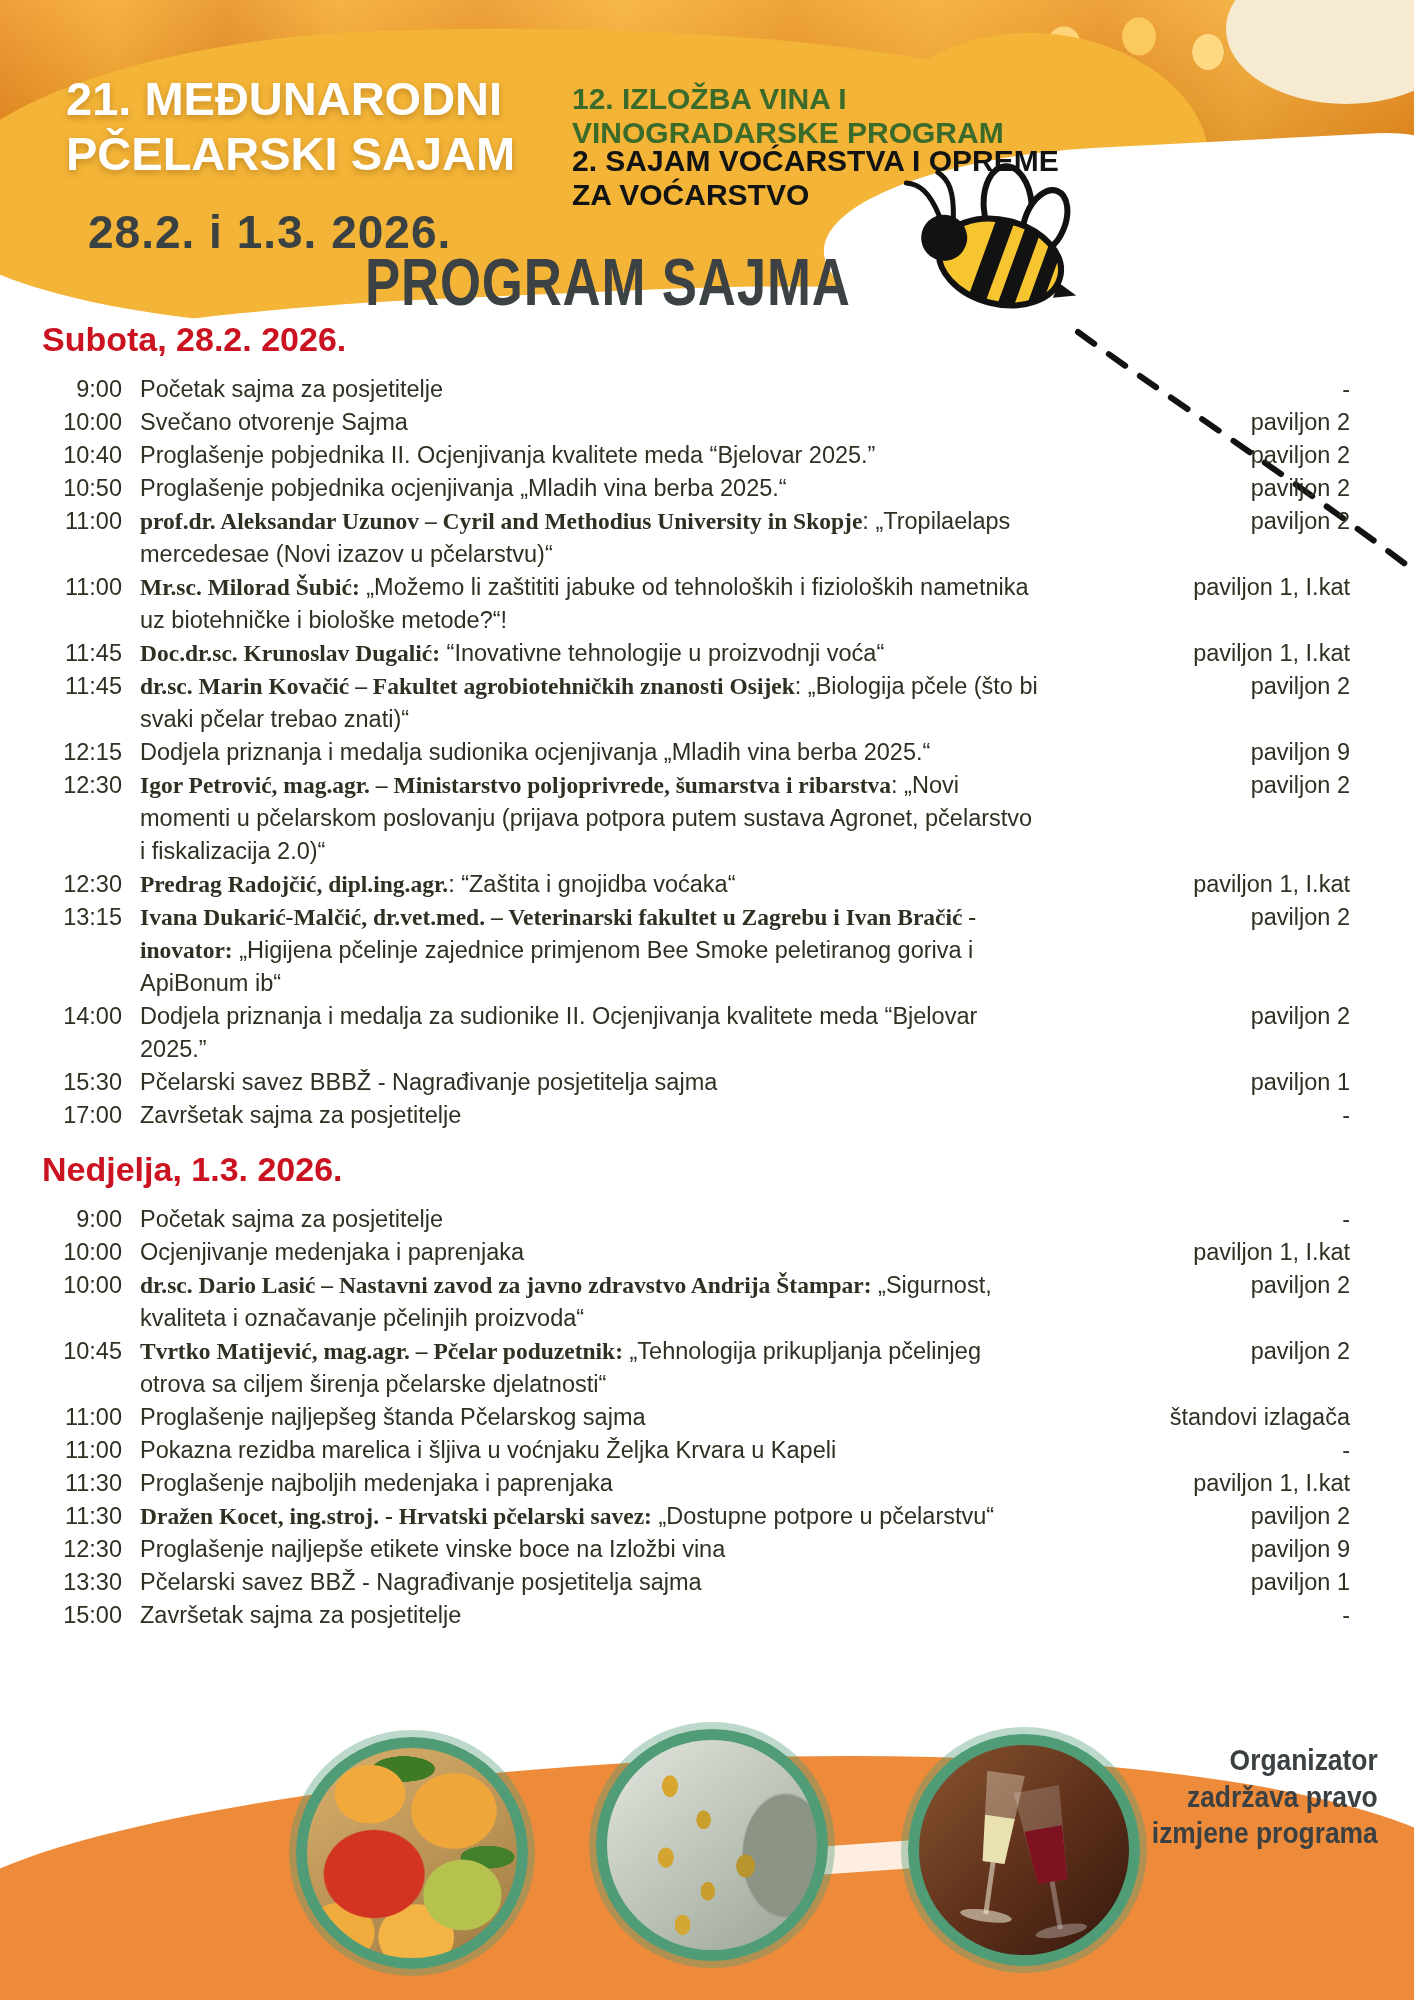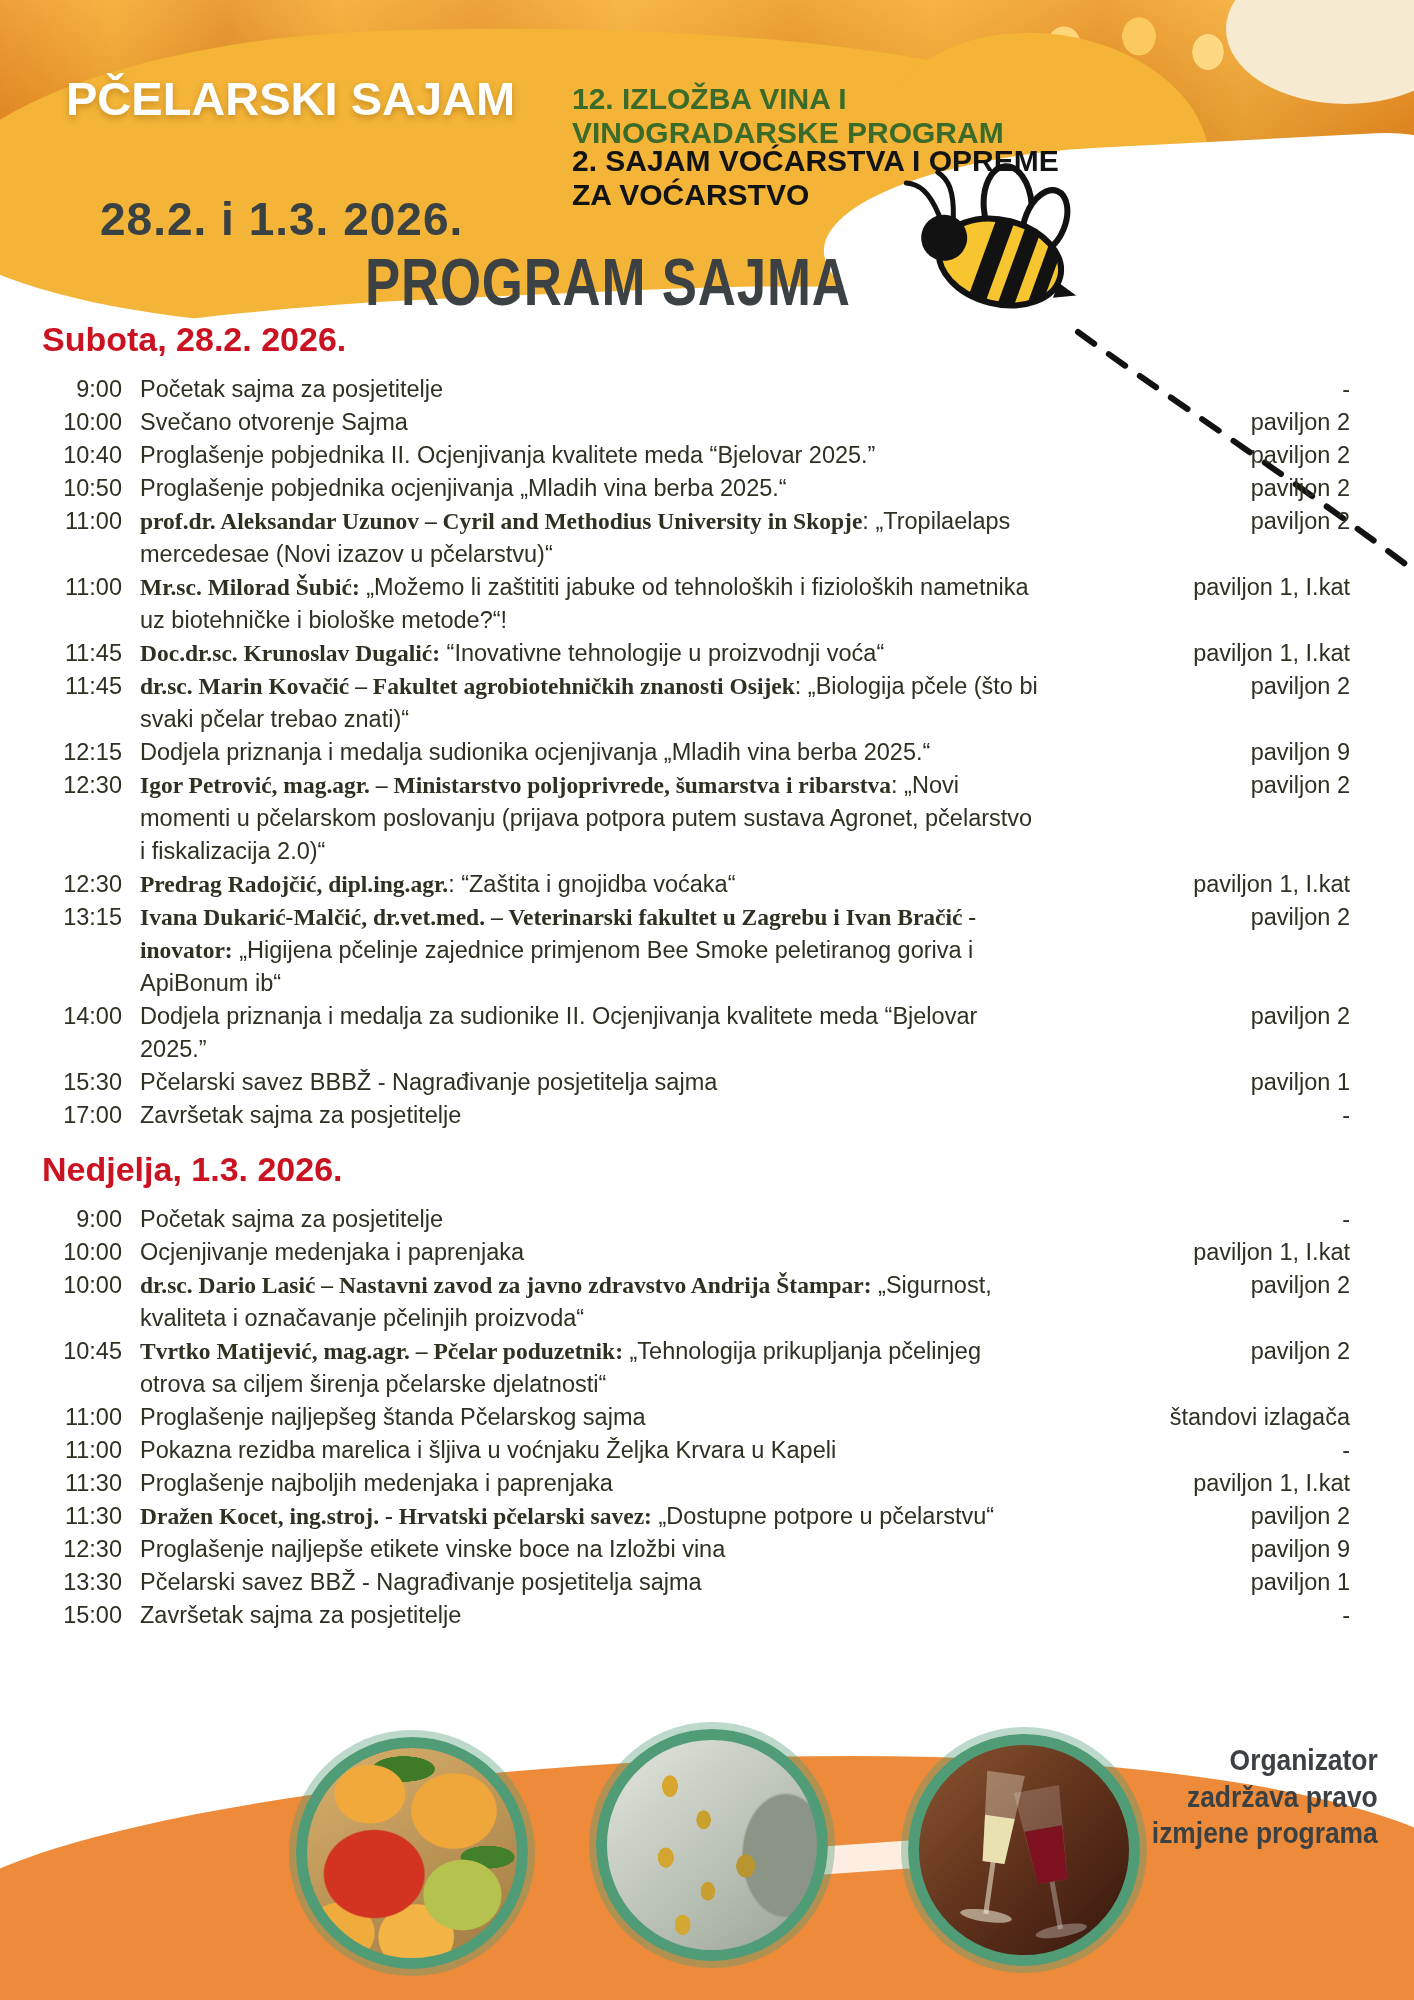--- a/index.html
+++ b/index.html
@@ -26,22 +26,22 @@
   .splash-b{position:absolute;left:880px;top:34px;width:330px;height:230px;background:#F3B437;
     border-radius:50%;transform:rotate(8deg);z-index:1;}
   .white-splash{position:absolute;right:-30px;top:146px;width:620px;height:200px;background:#fff;
     border-radius:45% 10% 40% 55%;transform:rotate(-3deg);z-index:1;}
   .white-sweep{position:absolute;left:-80px;top:294px;width:1260px;height:112px;background:#fff;
     border-radius:50% 50% 40% 40%/80% 90% 30% 30%;transform:rotate(-2.5deg);z-index:1;}
 
   
   .title{position:absolute;left:66px;top:72px;color:#ffffff;font-weight:bold;font-size:47px;
     line-height:1.16;z-index:4;text-shadow:0 3px 6px rgba(120,70,0,.35);}
-  .date{position:absolute;left:88px;top:192px;font-size:46px;font-weight:bold;color:#3A4143;
-    letter-spacing:1px;z-index:4;margin-left:12px;}
+  .date{position:absolute;left:88px;top:205px;font-size:46px;font-weight:bold;color:#3A4143;
+    letter-spacing:1px;z-index:4;}
   .expo{position:absolute;left:572px;top:82px;color:#3A6B2A;font-size:30px;font-weight:bold;
     line-height:1.14;z-index:4;}
   .fruitfair{position:absolute;left:572px;top:144px;color:#121414;font-size:30px;font-weight:bold;
     line-height:1.14;z-index:4;}
   .program-title{position:absolute;left:365px;top:244px;font-size:66px;color:#3C4143;
     font-weight:bold;transform:scaleX(.8);transform-origin:left top;letter-spacing:1px;
     white-space:nowrap;z-index:4;}
 
   .bee-svg{position:absolute;left:0;top:0;width:1414px;height:640px;z-index:3;pointer-events:none;}
 
@@ -124,20 +124,21 @@
         <rect x="40" y="-46" width="14" height="92" fill="#121212" transform="rotate(6)"></rect>
       </g>
       <circle cx="-60" cy="-10" r="23" fill="#121212"></circle>
       <path d="M-70 -30 C -86 -52, -98 -56, -110 -54" fill="none" stroke="#121212" stroke-width="5" stroke-linecap="round"></path>
       <path d="M-56 -32 C -62 -58, -70 -68, -82 -72" fill="none" stroke="#121212" stroke-width="5" stroke-linecap="round"></path>
       <path d="M62 6 L82 14 L60 22 Z" fill="#121212"></path>
     </g>
   </svg>
 
   <div class="title">
+    <div>21. MEĐUNARODNI</div>
     <div>PČELARSKI SAJAM</div>
   </div>
   <div class="date">28.2. i 1.3. 2026.</div>
   <div class="expo">
     <div>12. IZLOŽBA VINA I</div>
     <div>VINOGRADARSKE PROGRAM</div>
   </div>
   <div class="fruitfair">
     <div>2. SAJAM VOĆARSTVA I OPREME</div>
     <div>ZA VOĆARSTVO</div>

